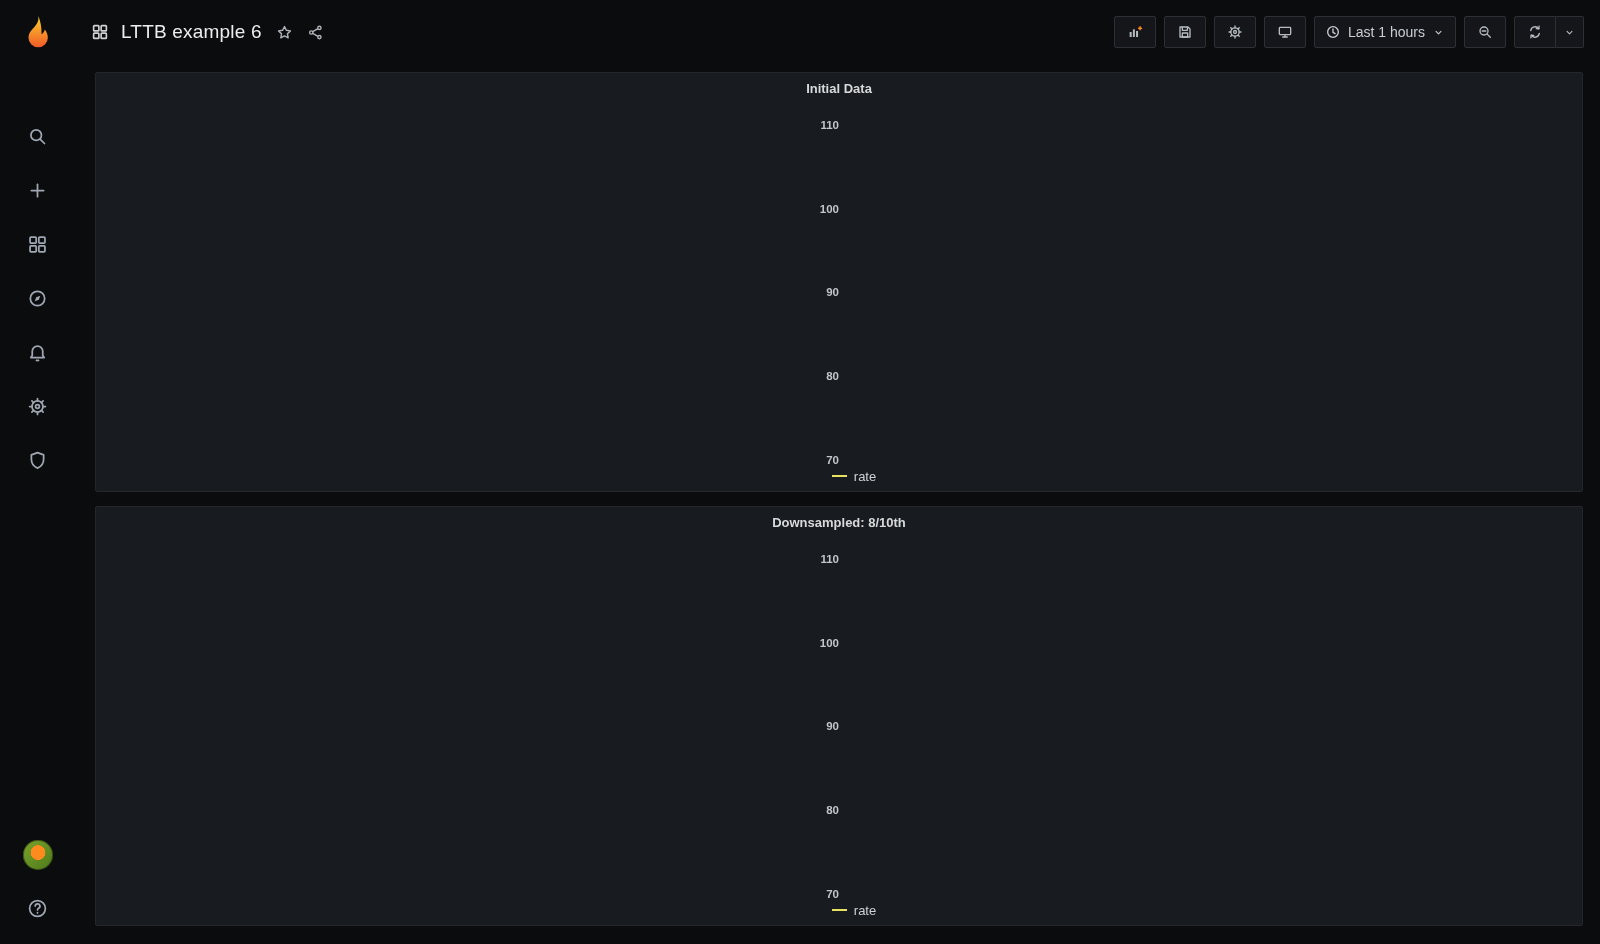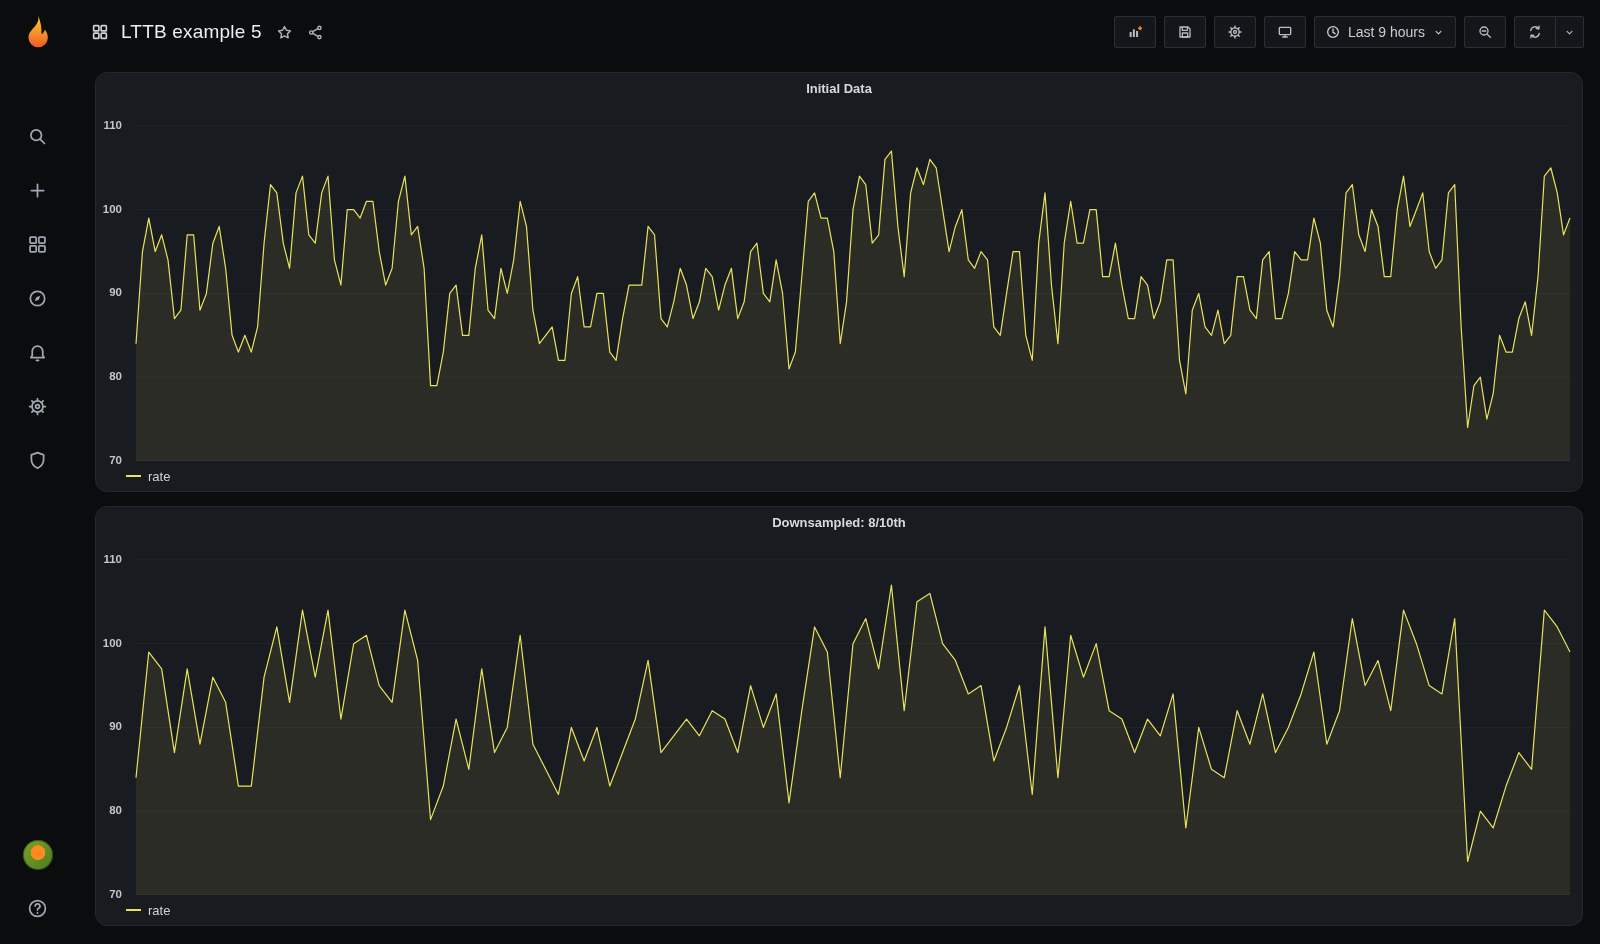--- a/index.html
+++ b/index.html
@@ -51,22 +51,22 @@
   }
   .tb-btn svg { width:16px; height:16px; flex:none; }
   .timepicker { color:#c9ced3; font-weight:500; white-space:nowrap; }
   .split { display:flex; }
   .split .tb-btn:first-child { border-radius:2px 0 0 2px; }
   .split .tb-btn:last-child { border-radius:0 2px 2px 0; border-left:none; min-width:28px; padding:0 5px; }
   .accent-plus { stroke:#ff8a1e; }
   
   .content { flex:1; min-height:0; display:flex; flex-direction:column; gap:14px; padding:8px 17px 18px 20px; }
   .panel {
-    flex:1; min-height:0; background:#181b1f; border:1px solid #24262c; border-radius:12px;
-    display:flex; flex-direction:column;
+    flex:1; min-height:0; background:#181b1f; border:1px solid #24262c; border-radius:2px;
+    display:flex; flex-direction:column;align-items:center;
   }
   .panel-header {
     height:30px; flex:none; display:flex; align-items:center; justify-content:center;
     font-size:13px; font-weight:700; color:#d8d9da; cursor:pointer;
   }
   .chart-area { flex:1; min-height:0; display:flex; padding:4px 12px 0 6px; }
   .yaxis { width:34px; flex:none; position:relative; font-size:11.5px; color:#c3c5ca; }
   .ytick { position:absolute; right:14px; transform:translateY(-50%); line-height:1;font-weight:bold; }
   .plot { flex:1; position:relative; cursor:crosshair; }
   .plot svg { position:absolute; inset:0; width:100%; height:100%; overflow:visible; display:block; }
@@ -163,21 +163,21 @@
   <header class="topbar">
     <div class="topbar-left">
       <span class="crumb-icon">
         <svg viewBox="0 0 24 24" fill="none" stroke="currentColor" stroke-width="2.2">
           <rect x="3.5" y="3.5" width="7" height="7" rx="1"></rect>
             <rect x="13.5" y="3.5" width="7" height="7" rx="1"></rect>
           <rect x="3.5" y="13.5" width="7" height="7" rx="1"></rect>
             <rect x="13.5" y="13.5" width="7" height="7" rx="1"></rect>
         </svg>
       </span>
-      <span class="dash-title">LTTB example 5</span>
+      <span class="dash-title">LTTB example 6</span>
       <span class="title-action">
         <svg viewBox="0 0 24 24" fill="none" stroke="currentColor" stroke-width="2" stroke-linejoin="round">
           <path d="M12 3.6l2.6 5.2 5.8.9-4.2 4.1 1 5.8L12 16.9l-5.2 2.7 1-5.8-4.2-4.1 5.8-.9z"></path>
         </svg>
       </span>
       <span class="title-action">
         <svg viewBox="0 0 24 24" fill="none" stroke="currentColor" stroke-width="2">
           <circle cx="6" cy="12" r="2.3"></circle>
             <circle cx="17.5" cy="5.5" r="2.3"></circle>
             <circle cx="17.5" cy="18.5" r="2.3"></circle>
@@ -224,21 +224,21 @@
           <line x1="12" y1="16" x2="12" y2="19"></line>
             <line x1="8.5" y1="19.5" x2="15.5" y2="19.5"></line>
         </svg>
       </div>
 
       <div class="tb-btn timepicker">
         <svg viewBox="0 0 24 24" fill="none" stroke="currentColor" stroke-width="2" stroke-linecap="round">
           <circle cx="12" cy="12" r="8"></circle>
             <path d="M12 7.5v5l3.2 1.9"></path>
         </svg>
-        <span>Last 9 hours</span>
+        <span>Last 1 hours</span>
         <svg viewBox="0 0 24 24" fill="none" stroke="currentColor" stroke-width="2" stroke-linecap="round" stroke-linejoin="round" style="width:13px;height:13px">
           <polyline points="7.5 10 12 14.5 16.5 10"></polyline>
         </svg>
       </div>
 
       <div class="tb-btn">
         <svg viewBox="0 0 24 24" fill="none" stroke="currentColor" stroke-width="2" stroke-linecap="round">
           <circle cx="10.5" cy="10.5" r="6"></circle>
             <line x1="15.2" y1="15.2" x2="20" y2="20"></line>
           <line x1="7.8" y1="10.5" x2="13.2" y2="10.5"></line>

